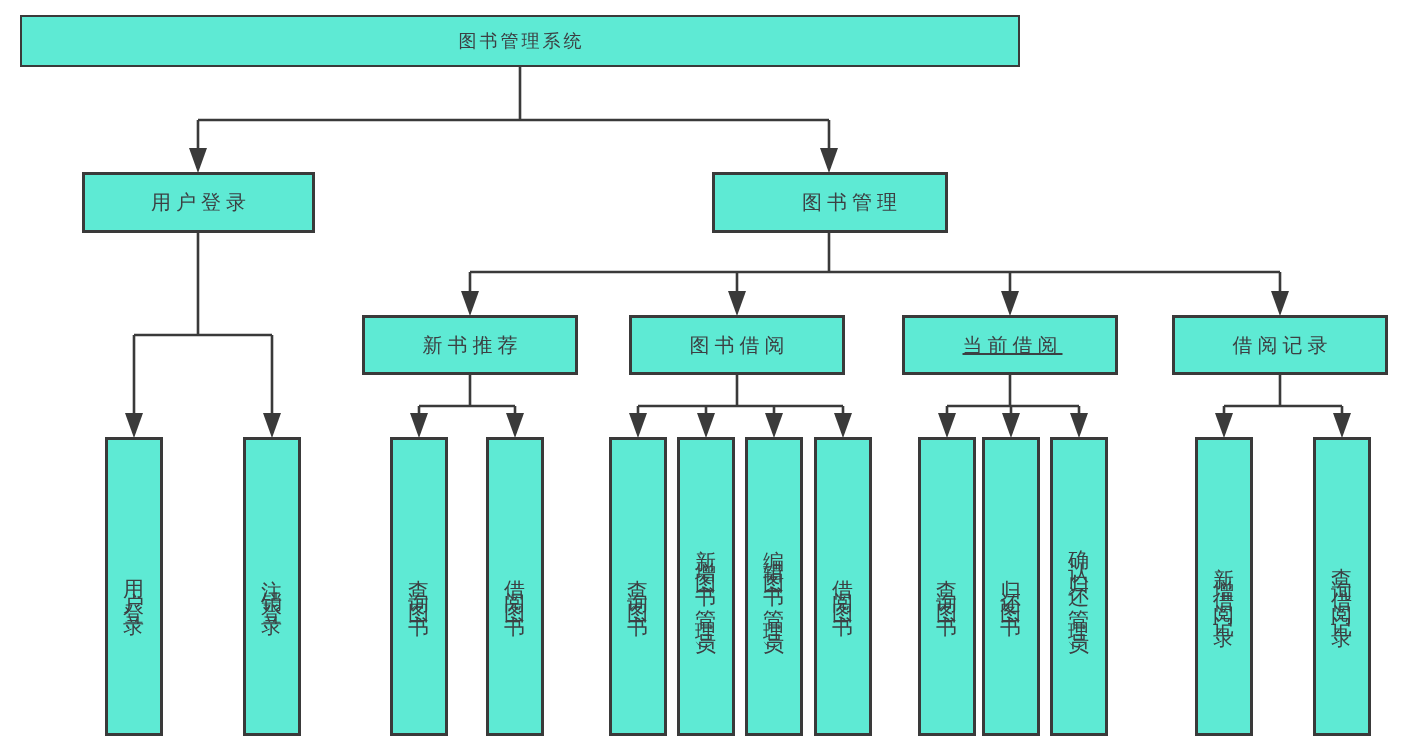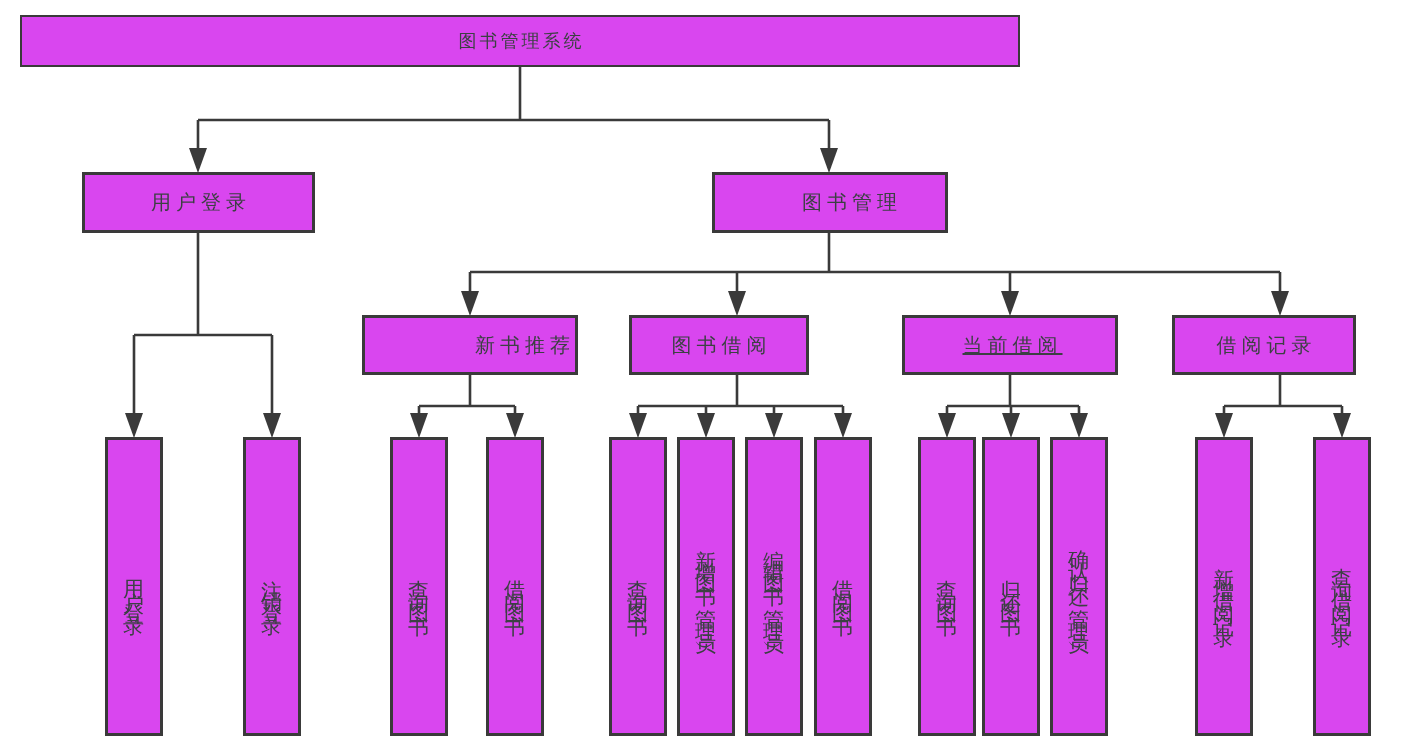--- a/index.html
+++ b/index.html
@@ -18,21 +18,21 @@
   #wires {
     position: absolute;
     left: 0; top: 0;
     width: 1405px;
     height: 747px;
     pointer-events: none;
   }
   .box {
     position: absolute;
     box-sizing: border-box;
-    background: #d946ef;
+    background: #5eead4;
     border: 3px solid #3a3a3a;
     display: flex;
     align-items: center;
     justify-content: center;
     color: #3c4043;
   }
   .box.root {
     left: 20px; top: 15px;
     width: 1000px; height: 52px;
     border-width: 2px;
@@ -122,30 +122,30 @@
     <span>图书管理系统</span>
   </div>
 
   <div class="box hnode" style="left:82px; top:172px; width:233px;">
     <span>用户登录</span>
   </div>
   <div class="box hnode" style="left:712px; top:172px; width:236px;padding-left:44px;">
     <span>图书管理</span>
   </div>
 
-  <div class="box hnode" style="left:362px; top:315px; width:216px; height:60px;justify-content:flex-end;">
+  <div class="box hnode" style="left:362px; top:315px; width:216px; height:60px;">
     <span>新书推荐</span>
   </div>
-  <div class="box hnode" style="left:629px; top:315px; width:180px; height:60px;">
+  <div class="box hnode" style="left:629px; top:315px; width:216px; height:60px;">
     <span>图书借阅</span>
   </div>
   <div class="box hnode" style="left:902px; top:315px; width:216px; height:60px;text-decoration:underline;">
     <span>当前借阅</span>
   </div>
-  <div class="box hnode" style="left:1172px; top:315px; width:184px; height:60px;">
+  <div class="box hnode" style="left:1172px; top:315px; width:216px; height:60px;">
     <span>借阅记录</span>
   </div>
 
   <div class="box leaf" style="left:105px;">
     <span class="vtext">用户登录</span>
   </div>
   <div class="box leaf" style="left:243px;">
     <span class="vtext">注销登录</span>
   </div>
 

